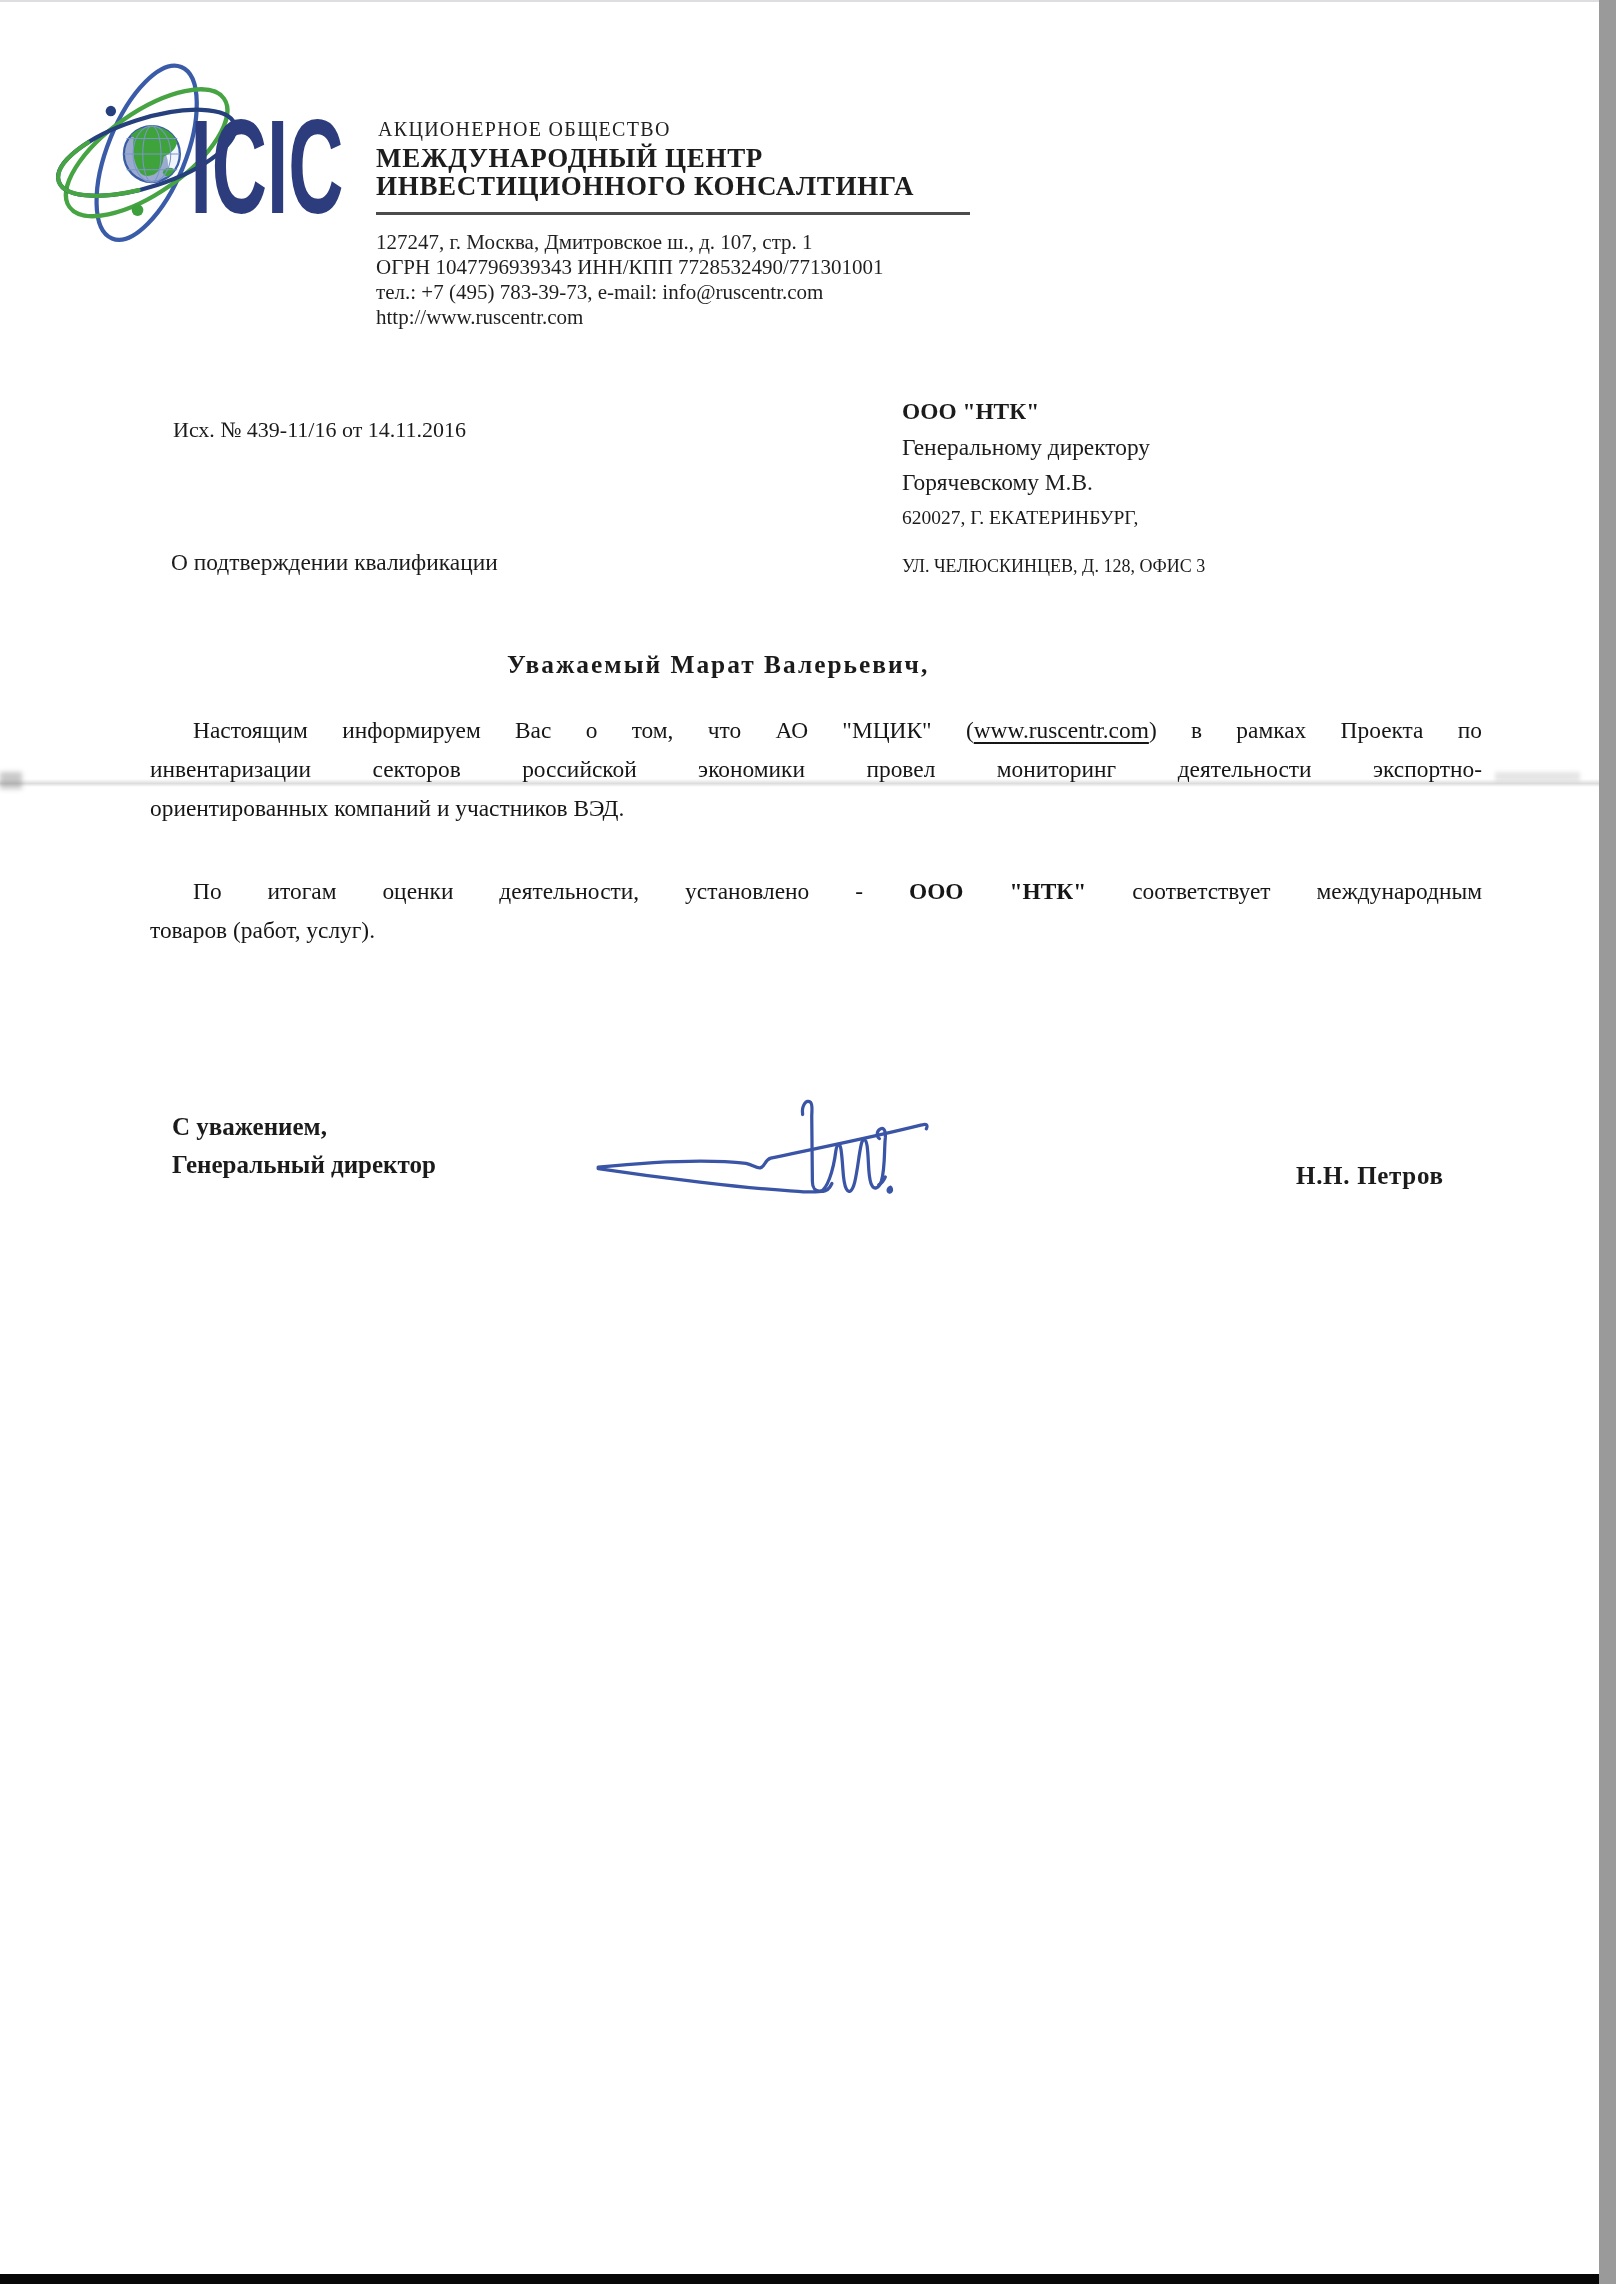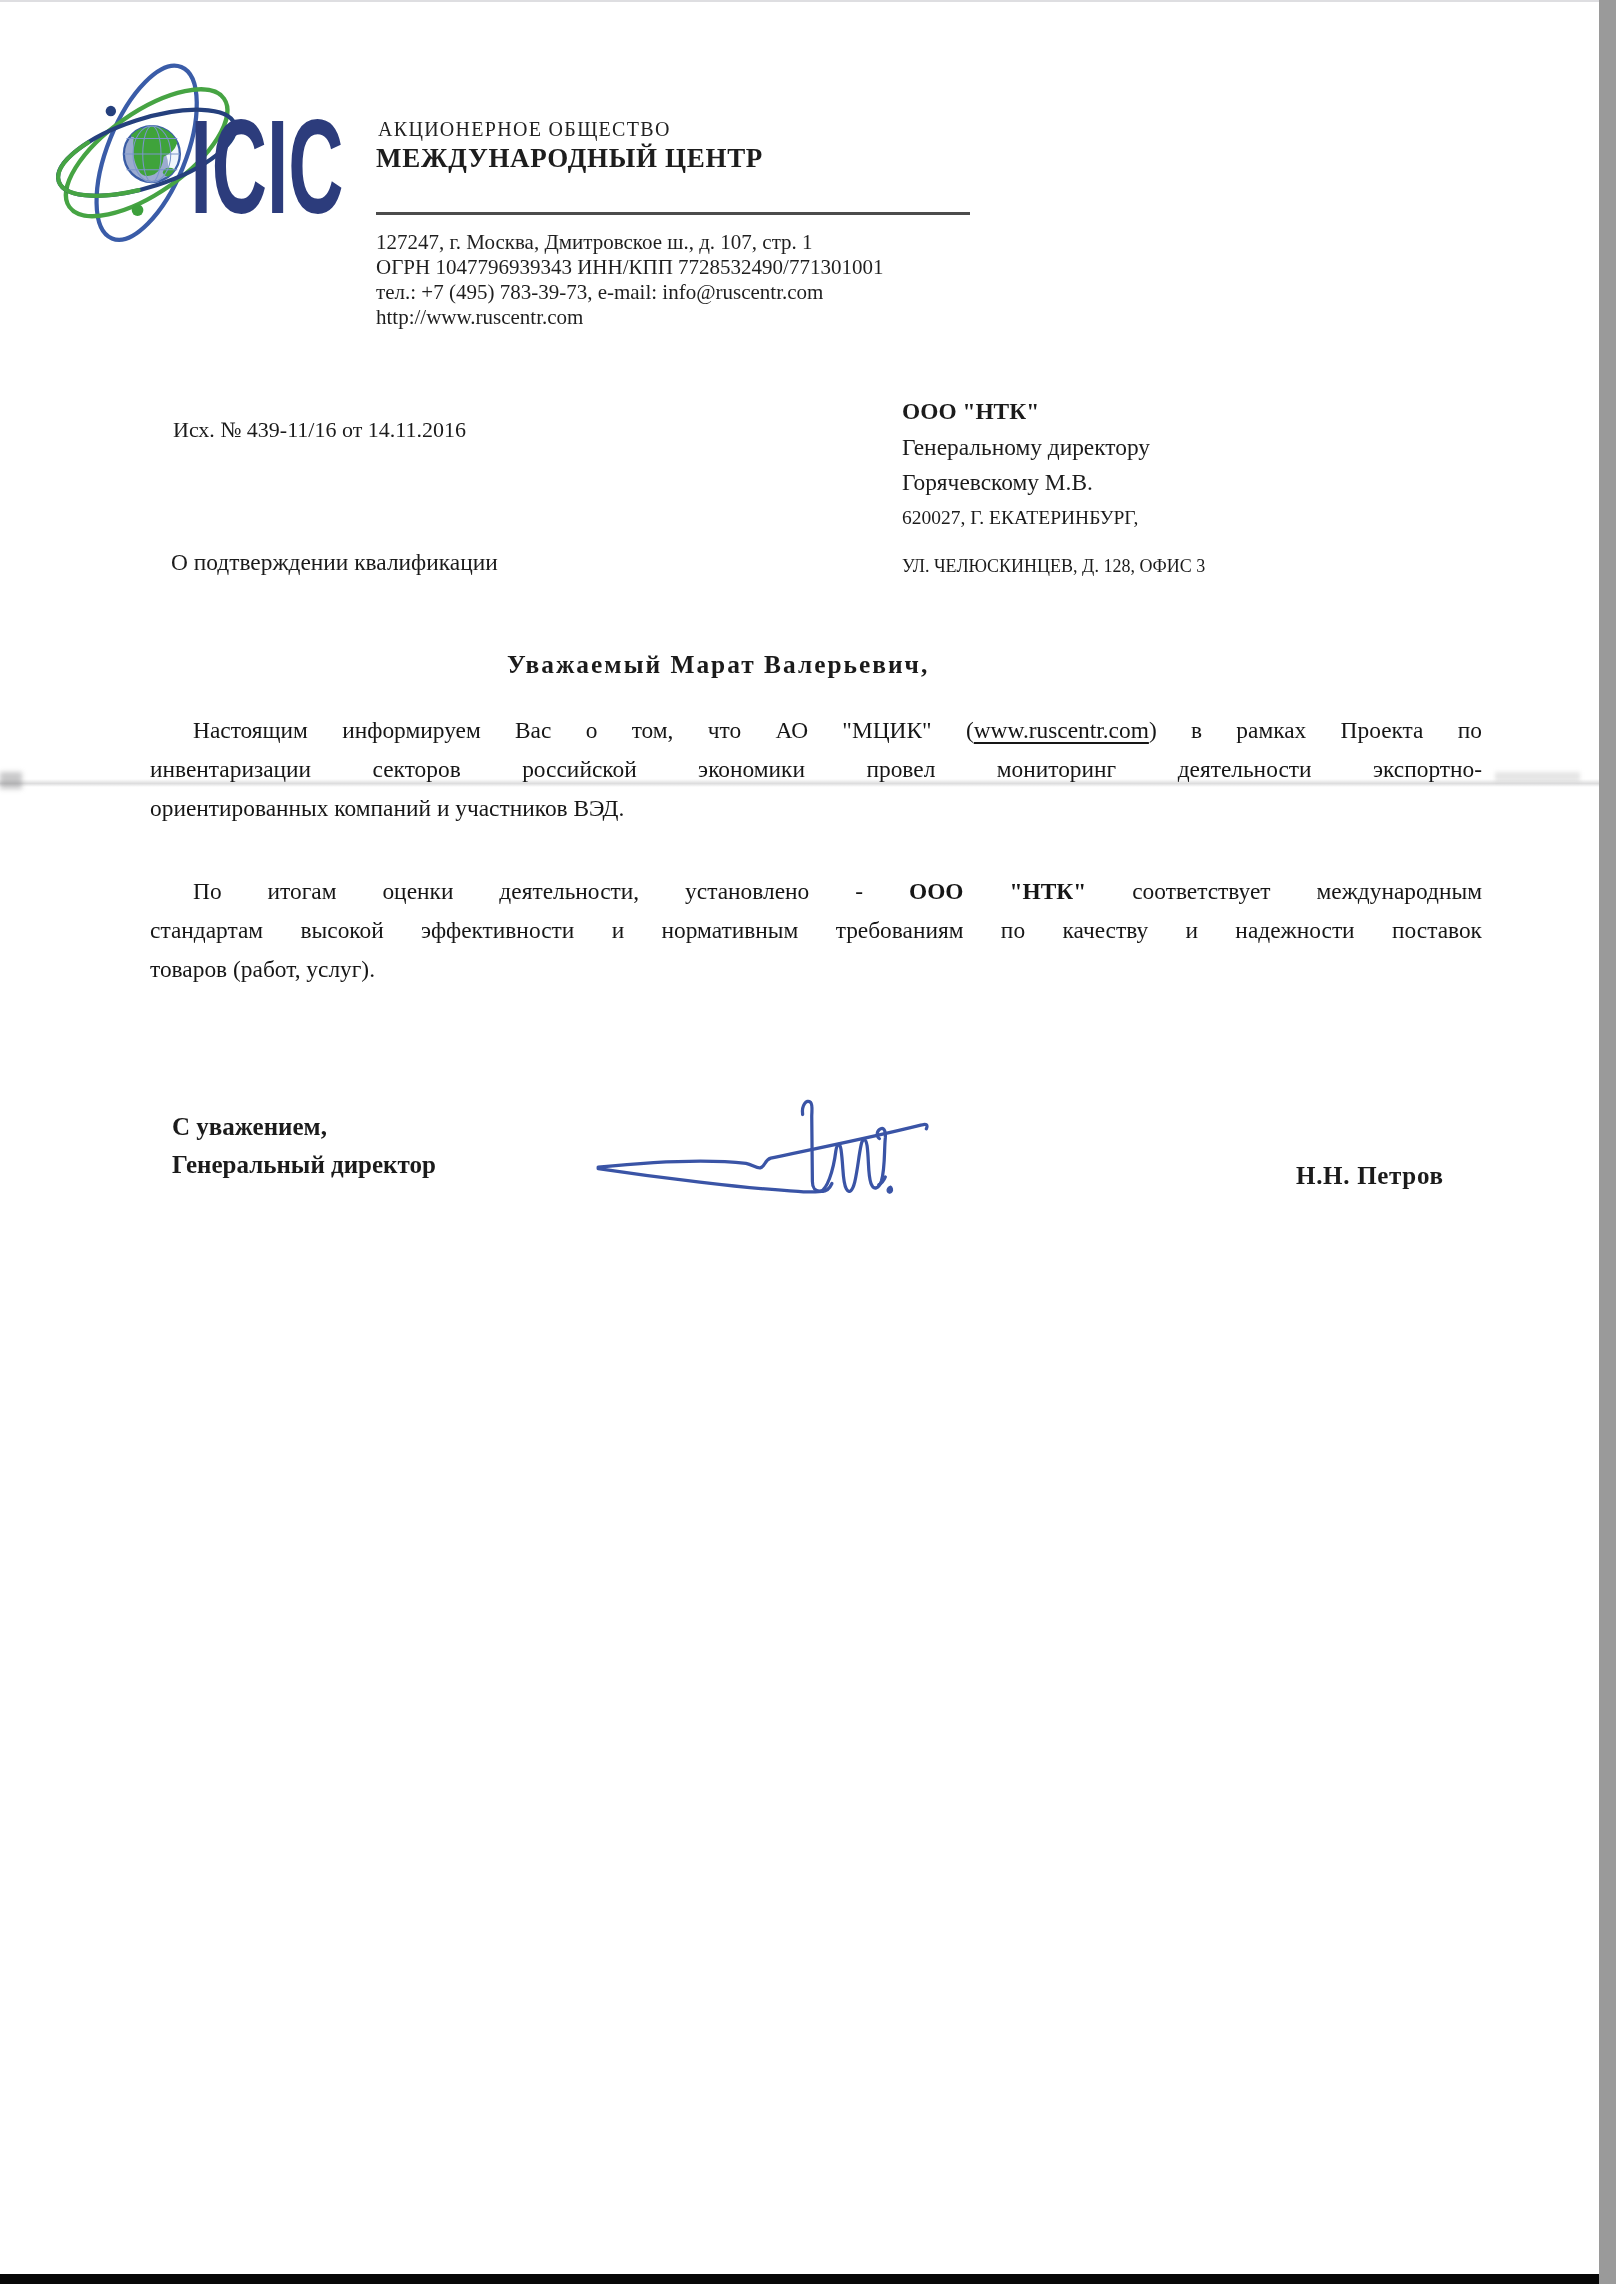--- a/index.html
+++ b/index.html
@@ -95,20 +95,21 @@
       <line x1="119" y1="128" x2="197" y2="128" stroke="#7c95cc" stroke-width="1.6"></line>
       <line x1="115" y1="152" x2="201" y2="152" stroke="#7c95cc" stroke-width="1.6"></line>
       <line x1="119" y1="176" x2="197" y2="176" stroke="#7c95cc" stroke-width="1.6"></line>
     </g>
 
     <text x="335" y="243" text-anchor="middle" font-family="Liberation Sans, sans-serif" font-weight="bold" font-size="205" fill="#2c3c7c" textLength="235" lengthAdjust="spacingAndGlyphs">ICIC</text>
   </svg>
 
   <div class="abs org-type">АКЦИОНЕРНОЕ ОБЩЕСТВО</div>
   <div class="abs org-name1">МЕЖДУНАРОДНЫЙ ЦЕНТР</div>
+  <div class="abs org-name2">ИНВЕСТИЦИОННОГО КОНСАЛТИНГА</div>
   <div class="abs head-rule"></div>
   <div class="abs addr addr1">127247, г. Москва, Дмитровское ш., д. 107, стр. 1</div>
   <div class="abs addr addr2">ОГРН 1047796939343 ИНН/КПП 7728532490/771301001</div>
   <div class="abs addr addr3">тел.: +7 (495) 783-39-73, e-mail: info@ruscentr.com</div>
   <div class="abs addr addr4">http://www.ruscentr.com</div>
 
   <div class="abs ref-line">Исх. № 439-11/16 от 14.11.2016</div>
   <div class="abs subject-line">О подтверждении квалификации</div>
 
   <div class="abs rcp rcp-company">ООО "НТК"</div>
@@ -120,21 +121,20 @@
   <div class="abs salutation">Уважаемый Марат Валерьевич,</div>
 
   <div class="abs body-block p1">
     <div class="jline indent"><span>Настоящим информируем Вас о том, что АО "МЦИК" (</span><span class="link-underline">www.ruscentr.com</span><span>) в рамках Проекта по</span></div>
     <div class="jline">инвентаризации секторов российской экономики провел мониторинг деятельности экспортно-</div>
     <div class="jline-end">ориентированных компаний и участников ВЭД.</div>
   </div>
 
   <div class="abs body-block p2">
     <div class="jline indent"><span>По итогам оценки деятельности, установлено - </span><span class="bold">ООО "НТК"</span><span> соответствует международным</span></div>
-    <div class="jline">стандартам высокой эффективности и нормативным требованиям по качеству и надежности поставок</div>
     <div class="jline-end">товаров (работ, услуг).</div>
   </div>
 
   <div class="abs regards">С уважением,</div>
   <div class="abs sig-title">Генеральный директор</div>
   <div class="abs signer">Н.Н. Петров</div>
 
   <svg class="abs" style="left:557px;top:1052px;" width="391" height="153" viewBox="0 0 600 235">
     <g fill="none" stroke="#3a54a6" stroke-width="5" stroke-linecap="round" stroke-linejoin="round">
 

